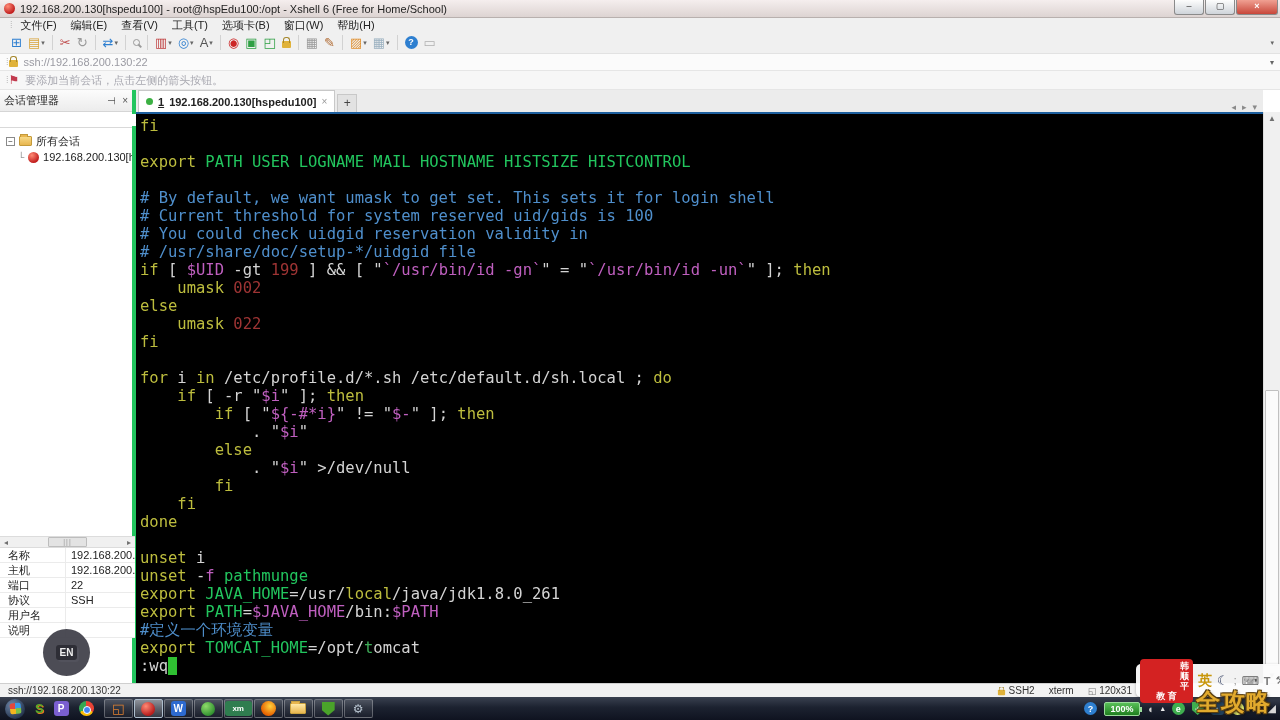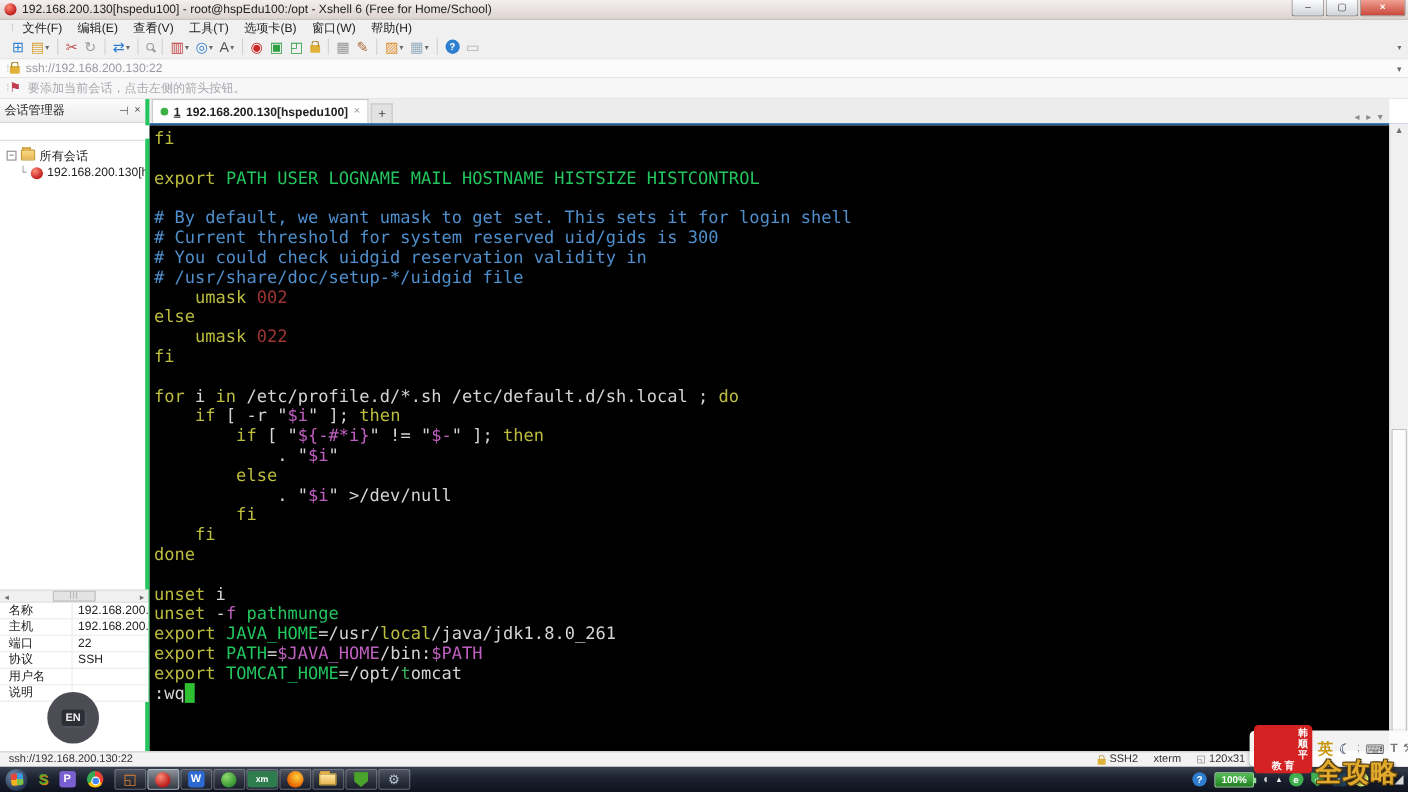--- a/index.html
+++ b/index.html
@@ -378,42 +378,44 @@
       </div>
     </div>
     <div id="blueline"></div>
 
     <div id="terminal">
         <div class="tline"><span class="c-y">fi</span></div>
         <div class="tline"> </div>
         <div class="tline"><span class="c-y">export</span><span class="c-w"> </span><span class="c-t">PATH USER LOGNAME MAIL HOSTNAME HISTSIZE HISTCONTROL</span></div>
         <div class="tline"> </div>
         <div class="tline"><span class="c-b"># By default, we want umask to get set. This sets it for login shell</span></div>
-        <div class="tline"><span class="c-b"># Current threshold for system reserved uid/gids is 300</span></div>
+        <div class="tline"><span class="c-b"># Current threshold for system reserved uid/gids is 100</span></div>
         <div class="tline"><span class="c-b"># You could check uidgid reservation validity in</span></div>
         <div class="tline"><span class="c-b"># /usr/share/doc/setup-*/uidgid file</span></div>
+        <div class="tline"><span class="c-y">if</span><span class="c-w"> [ </span><span class="c-m">$UID</span><span class="c-w"> -gt </span><span class="c-r">199</span><span class="c-w"> ] &amp;&amp; [ "</span><span class="c-m">`/usr/bin/id -gn`</span><span class="c-w">" = "</span><span class="c-m">`/usr/bin/id -un`</span><span class="c-w">" ]; </span><span class="c-y">then</span></div>
         <div class="tline"><span class="c-w">    </span><span class="c-y">umask</span><span class="c-w"> </span><span class="c-r">002</span></div>
         <div class="tline"><span class="c-y">else</span></div>
         <div class="tline"><span class="c-w">    </span><span class="c-y">umask</span><span class="c-w"> </span><span class="c-r">022</span></div>
         <div class="tline"><span class="c-y">fi</span></div>
         <div class="tline"> </div>
         <div class="tline"><span class="c-y">for</span><span class="c-w"> i </span><span class="c-y">in</span><span class="c-w"> /etc/profile.d/*.sh /etc/default.d/sh.local ; </span><span class="c-y">do</span></div>
         <div class="tline"><span class="c-w">    </span><span class="c-y">if</span><span class="c-w"> [ -r "</span><span class="c-m">$i</span><span class="c-w">" ]; </span><span class="c-y">then</span></div>
         <div class="tline"><span class="c-w">        </span><span class="c-y">if</span><span class="c-w"> [ "</span><span class="c-m">${-#*i}</span><span class="c-w">" != "</span><span class="c-m">$-</span><span class="c-w">" ]; </span><span class="c-y">then</span></div>
         <div class="tline"><span class="c-w">            . "</span><span class="c-m">$i</span><span class="c-w">"</span></div>
         <div class="tline"><span class="c-w">        </span><span class="c-y">else</span></div>
         <div class="tline"><span class="c-w">            . "</span><span class="c-m">$i</span><span class="c-w">" &gt;/dev/null</span></div>
         <div class="tline"><span class="c-w">        </span><span class="c-y">fi</span></div>
         <div class="tline"><span class="c-w">    </span><span class="c-y">fi</span></div>
         <div class="tline"><span class="c-y">done</span></div>
         <div class="tline"> </div>
         <div class="tline"><span class="c-y">unset</span><span class="c-w"> i</span></div>
         <div class="tline"><span class="c-y">unset</span><span class="c-w"> -</span><span class="c-m">f</span><span class="c-w"> </span><span class="c-t">pathmunge</span></div>
         <div class="tline"><span class="c-y">export</span><span class="c-w"> </span><span class="c-t">JAVA_HOME</span><span class="c-w">=/usr/</span><span class="c-y">local</span><span class="c-w">/java/jdk1.8.0_261</span></div>
         <div class="tline"><span class="c-y">export</span><span class="c-w"> </span><span class="c-t">PATH</span><span class="c-w">=</span><span class="c-m">$JAVA_HOME</span><span class="c-w">/bin:</span><span class="c-m">$PATH</span></div>
+        <div class="tline"><span class="c-b">#定义一个环境变量</span></div>
         <div class="tline"><span class="c-y">export</span><span class="c-w"> </span><span class="c-t">TOMCAT_HOME</span><span class="c-w">=/opt/</span><span class="c-g">t</span><span class="c-w">omcat</span></div>
         <div class="tline"><span class="c-w">:wq</span><span class="cursor"> </span></div>
       </div>
 
     <div id="vscroll">
       <span class="sbtn up">▲</span>
       <span id="vthumb"></span>
       <span class="sbtn down">▼</span>
     </div>
   </div>

